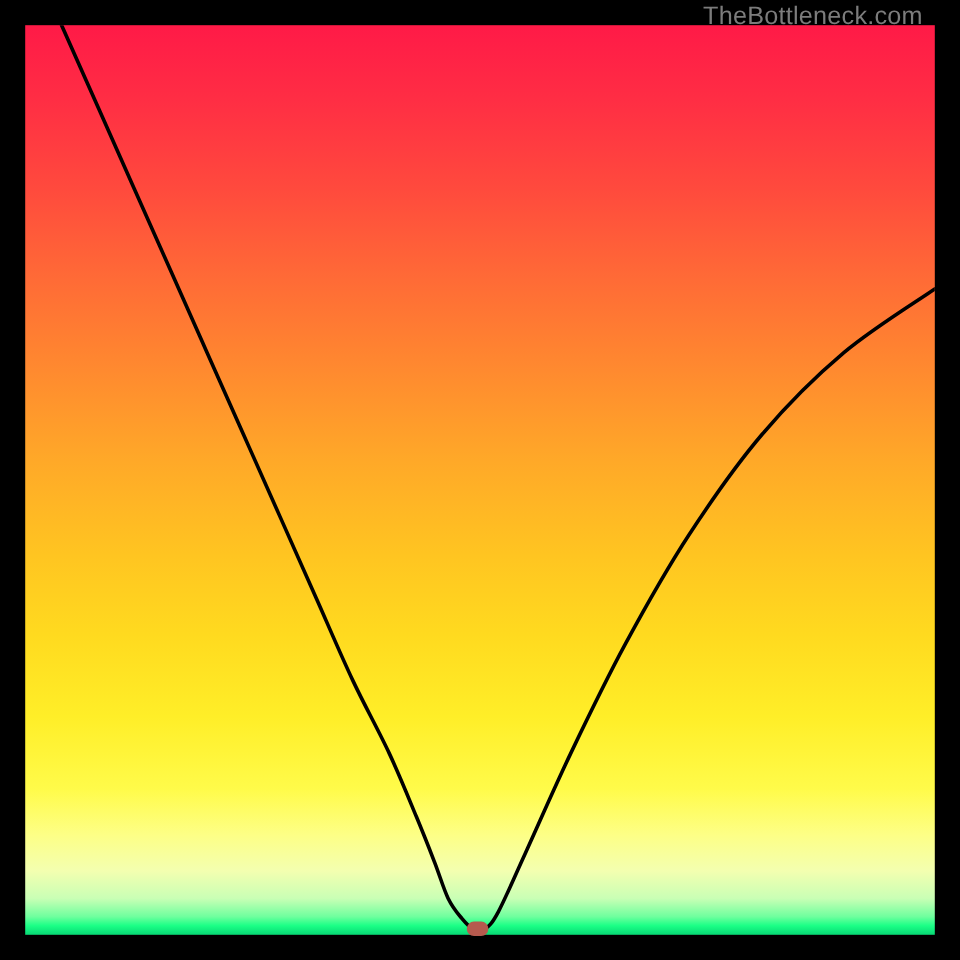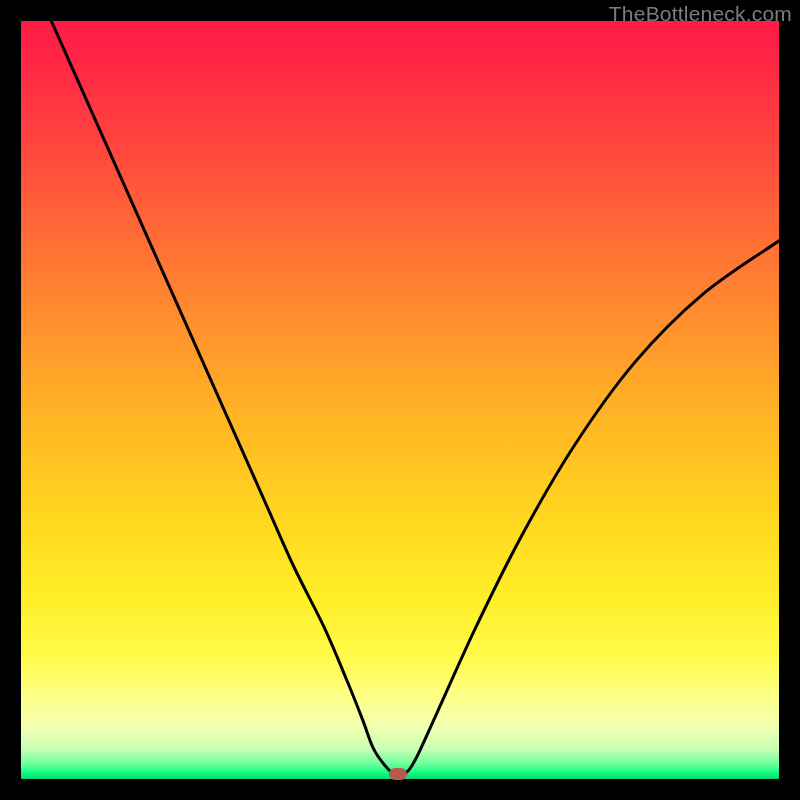--- a/index.html
+++ b/index.html
@@ -40,21 +40,21 @@
       #f3ffb0 93%,
       #c9ffb5 96%,
       #6fff9e 98%,
       #1bff86 99%,
       #07d874 100%
     );
   }
   .watermark {
     position: absolute;
     top: 2px;
-    right: 8px;
+    right: 31px;
     color: #7c7c7c;
     font-size: 21px;
     font-weight: 500;
     letter-spacing: 0.2px;
   }
   svg.curve {
     position: absolute;
     left: 0;
     top: 0;
     width: 758px;

